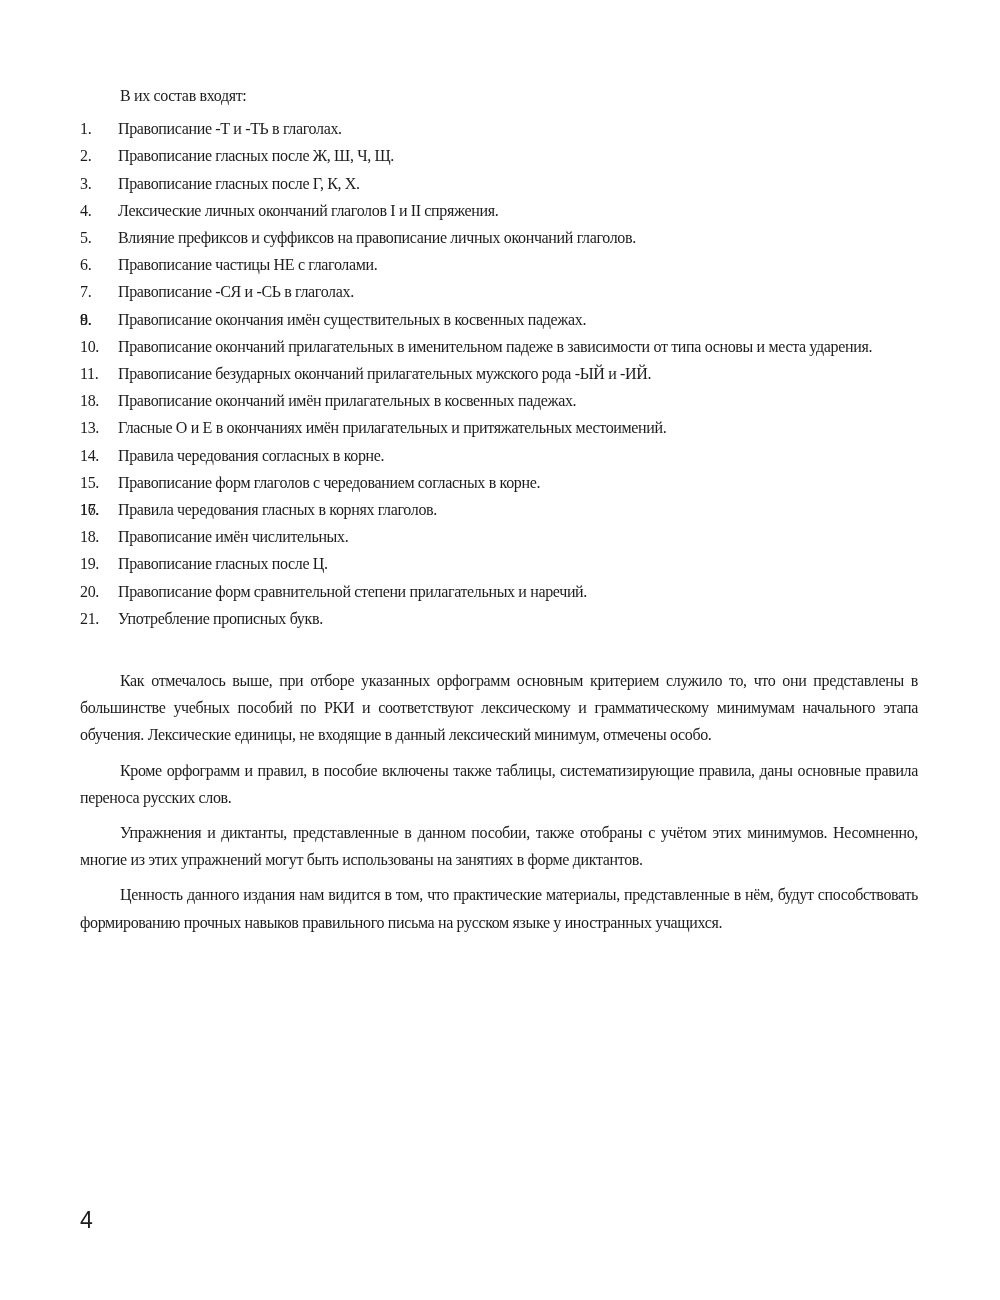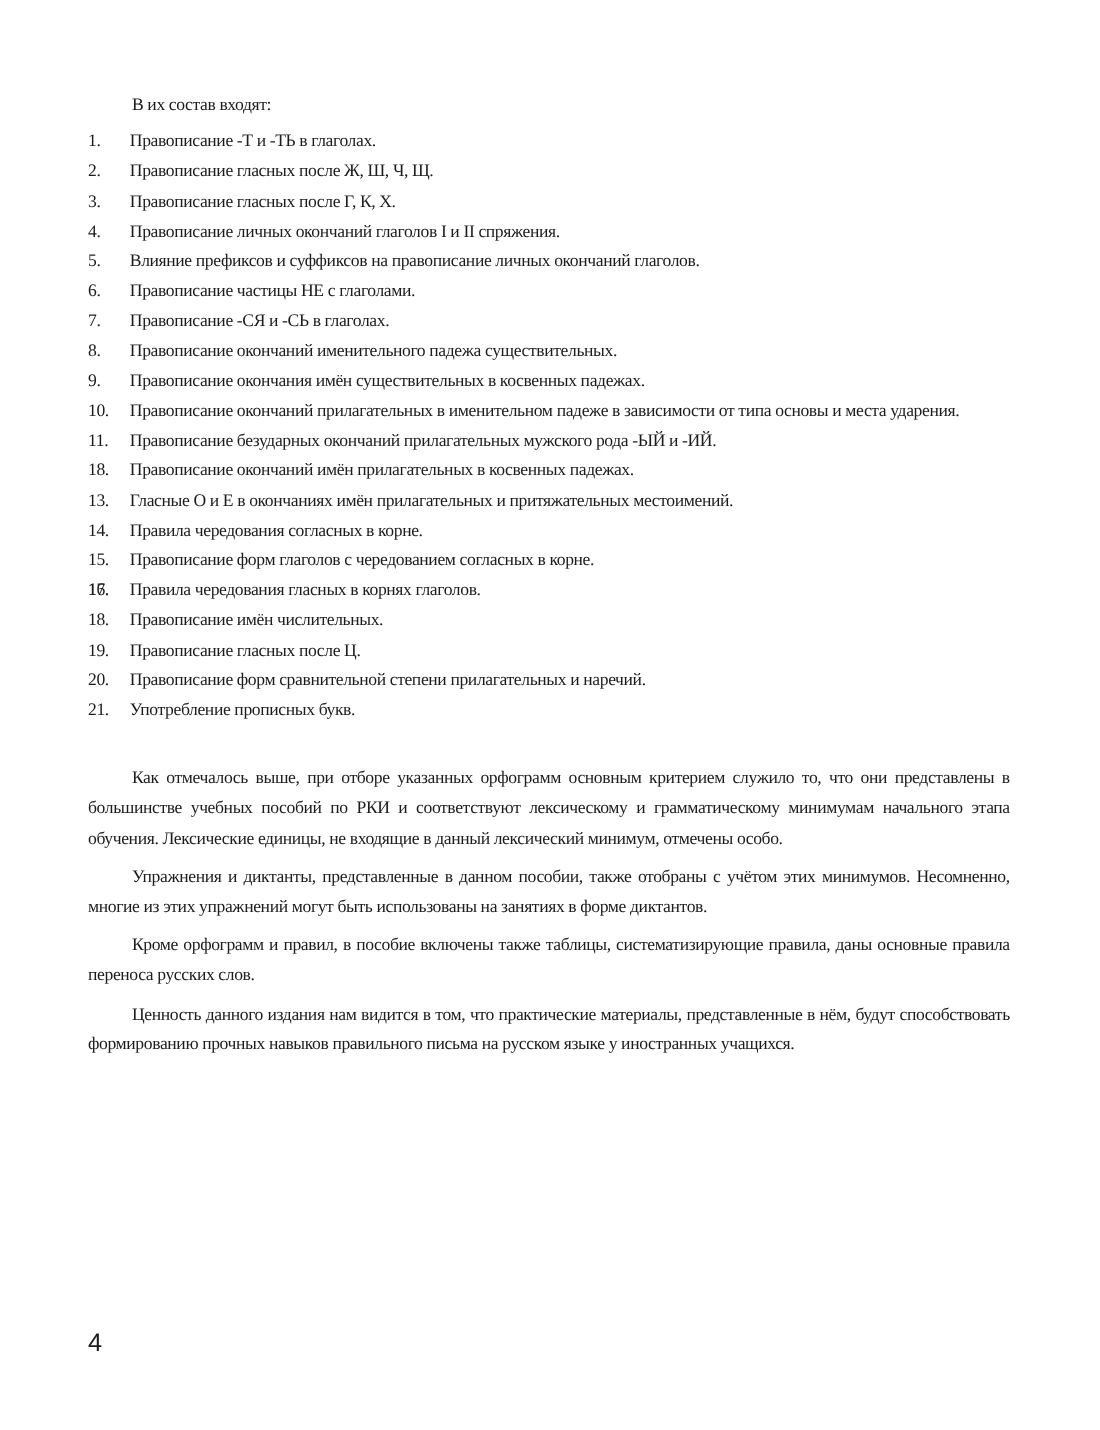--- a/index.html
+++ b/index.html
@@ -65,41 +65,41 @@
 </head>
 <body>
 
 <div class="page">
   <p class="intro">В их состав входят:</p>
 
   <ol class="rules">
     <li><span class="num">1.</span><span>Правописание -Т и -ТЬ в глаголах.</span></li>
     <li><span class="num">2.</span><span>Правописание гласных после Ж, Ш, Ч, Щ.</span></li>
     <li><span class="num">3.</span><span>Правописание гласных после Г, К, Х.</span></li>
-    <li><span class="num">4.</span><span>Правописание личных окончаний глаголов I и II спряжения.</span></li>
+    <li><span class="num">4.</span><span>Лексические личных окончаний глаголов I и II спряжения.</span></li>
     <li><span class="num">5.</span><span>Влияние префиксов и суффиксов на правописание личных окончаний глаголов.</span></li>
     <li><span class="num">6.</span><span>Правописание частицы НЕ с глаголами.</span></li>
     <li><span class="num">7.</span><span>Правописание -СЯ и -СЬ в глаголах.</span></li>
-    <li><span class="num">8.</span><span>Правописание окончаний именительного падежа существительных.</span></li>
+    <li><span class="num">8.</span></li>
     <li><span class="num">9.</span><span>Правописание окончания имён существительных в косвенных падежах.</span></li>
     <li><span class="num">10.</span><span>Правописание окончаний прилагательных в именительном падеже в зависимости от типа основы и места ударения.</span></li>
     <li><span class="num">11.</span><span>Правописание безударных окончаний прилагательных мужского рода -ЫЙ и -ИЙ.</span></li>
     <li><span class="num">18.</span><span>Правописание окончаний имён прилагательных в косвенных падежах.</span></li>
     <li><span class="num">13.</span><span>Гласные О и Е в окончаниях имён прилагательных и притяжательных местоимений.</span></li>
     <li><span class="num">14.</span><span>Правила чередования согласных в корне.</span></li>
     <li><span class="num">15.</span><span>Правописание форм глаголов с чередованием согласных в корне.</span></li>
     <li><span class="num">16.</span></li>
     <li><span class="num">17.</span><span>Правила чередования гласных в корнях глаголов.</span></li>
     <li><span class="num">18.</span><span>Правописание имён числительных.</span></li>
     <li><span class="num">19.</span><span>Правописание гласных после Ц.</span></li>
     <li><span class="num">20.</span><span>Правописание форм сравнительной степени прилагательных и наречий.</span></li>
     <li><span class="num">21.</span><span>Употребление прописных букв.</span></li>
   </ol>
 
   <div class="paras">
     <p>Как отмечалось выше, при отборе указанных орфограмм основным критерием служило то, что они представлены в большинстве учебных пособий по РКИ и соответствуют лексическому и грамматическому минимумам начального этапа обучения. Лексические единицы, не входящие в данный лексический минимум, отмечены особо.</p>
+    <p>Кроме орфограмм и правил, в пособие включены также таблицы, система­тизирующие правила, даны основные правила переноса русских слов.</p>
     <p>Упражнения и диктанты, представленные в данном пособии, также отобраны с учётом этих минимумов. Несомненно, многие из этих упражнений могут быть использованы на занятиях в форме диктантов.</p>
-    <p>Кроме орфограмм и правил, в пособие включены также таблицы, система­тизирующие правила, даны основные правила переноса русских слов.</p>
     <p>Ценность данного издания нам видится в том, что практические материалы, представленные в нём, будут способствовать формированию прочных навыков правильного письма на русском языке у иностранных учащихся.</p>
   </div>
 </div>
 
 <div class="page-number">4</div>
 
 </body></html>

